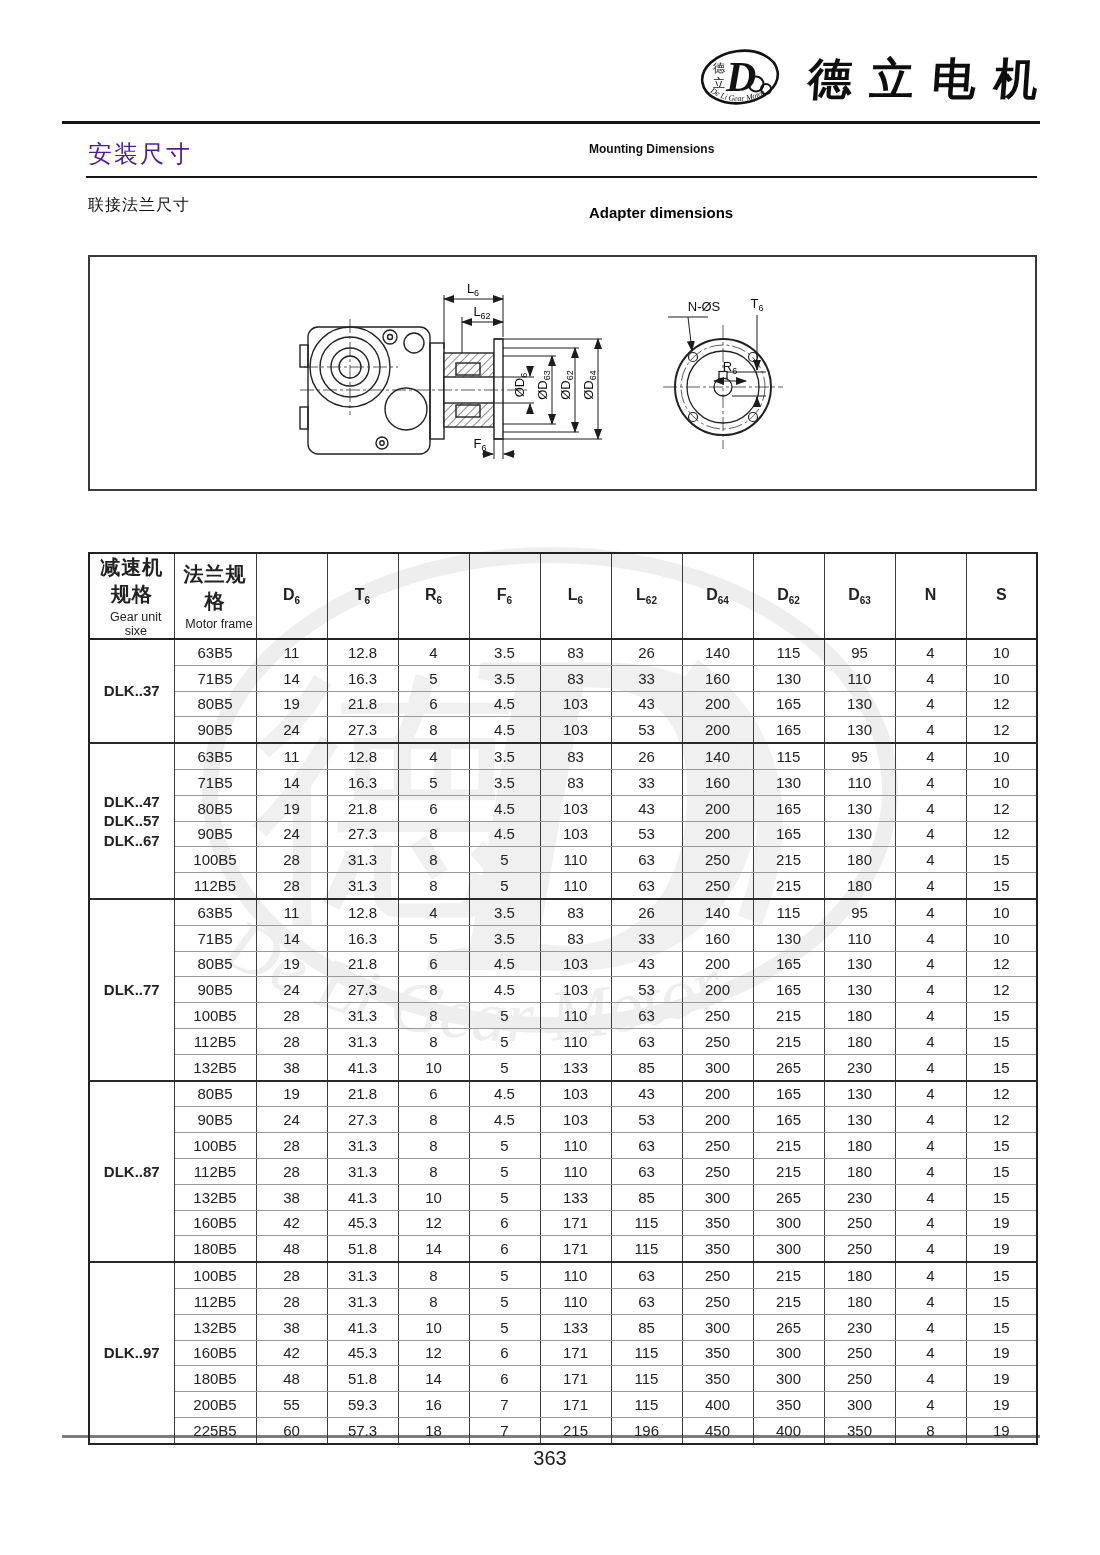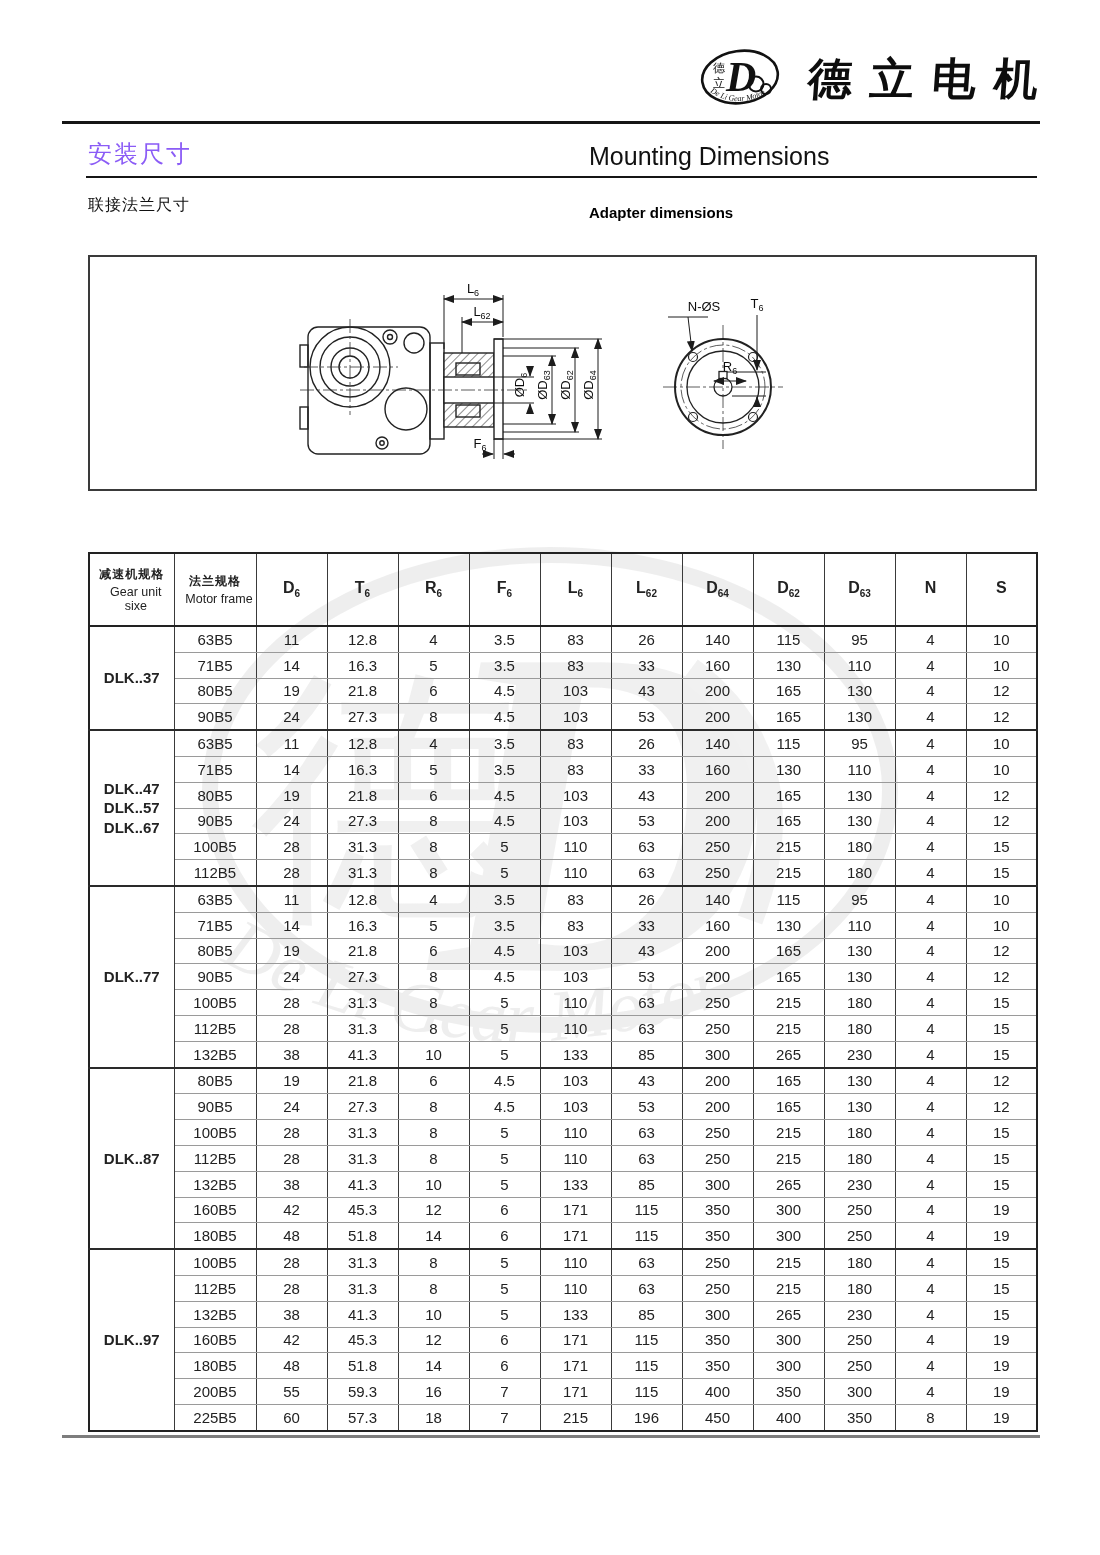--- a/index.html
+++ b/index.html
@@ -5,22 +5,22 @@
   html,body{margin:0;padding:0;background:#fff;}
   .page{position:relative;width:1100px;height:1555px;background:#fff;overflow:hidden;
         font-family:"Liberation Sans",sans-serif;color:#1a1a1a;}
 
   
   .brand{position:absolute;top:46px;left:698px;display:flex;align-items:center;gap:20px;}
   .brand-text{font-family:"Liberation Serif",serif;font-weight:bold;font-size:44px;
               letter-spacing:18px;color:#0d0d0d;transform:skewX(-4deg);white-space:nowrap;}
 
   .rule-top{position:absolute;left:62px;top:121px;width:978px;height:3px;background:#151515;}
-  .title-cn{position:absolute;left:88px;top:138px;font-size:24px;color:#8b5cf6;letter-spacing:2px;}
-  .title-en{position:absolute;left:589px;top:142px;font-size:25px;font-weight:normal;color:#111;}
+  .title-cn{position:absolute;left:88px;top:138px;font-size:24px;color:#4c1d95;letter-spacing:2px;}
+  .title-en{position:absolute;left:589px;top:142px;font-size:12px;font-weight:bold;color:#111;}
   .rule-2{position:absolute;left:86px;top:176px;width:951px;height:2px;background:#151515;}
   .sub-cn{position:absolute;left:88px;top:195px;font-size:16px;color:#111;letter-spacing:1px;}
   .sub-en{position:absolute;left:589px;top:204px;font-size:15px;font-weight:bold;color:#000000;}
 
   
   .draw-box{position:absolute;left:88px;top:255px;width:949px;height:236px;
             border:2px solid #3a3a3a;box-sizing:border-box;background:#fff;}
   .draw-box svg.draw{position:absolute;left:0;top:0;}
   .dim-label{position:absolute;font-size:13px;color:#0c0c0c;white-space:nowrap;
              transform:translate(-50%,-50%);background:transparent;line-height:1;}
@@ -30,21 +30,21 @@
   
   .watermark{position:absolute;left:130px;top:540px;width:850px;height:600px;z-index:0;pointer-events:none;}
 
   
   .table-wrap{position:absolute;left:88px;top:552px;z-index:1;}
   table.dims{border-collapse:collapse;width:949px;table-layout:fixed;background:transparent;
              border:2px solid #222;}
   table.dims th,table.dims td{border-left:1px solid #3a3a3a;border-right:1px solid #3a3a3a;
              text-align:center;vertical-align:middle;padding:0;background:transparent;color:#222;}
   table.dims thead th{height:71px;border-bottom:2px solid #222;}
-  .h-zh{font-size:12px;font-weight:bold;letter-spacing:1px;}
+  .h-zh{font-size:20px;font-weight:bold;letter-spacing:1px;}
   .h-en{font-size:12.5px;font-weight:normal;margin-top:2px;padding-left:8px;}
   .h-sym{font-size:16px;font-weight:bold;}
   table.dims thead sub{font-size:10px;font-weight:bold;}
   table.dims tbody td,table.dims tbody th{height:24.8px;font-size:15px;
              border-top:1px solid #9a9a9a;border-bottom:1px solid #9a9a9a;}
   table.dims tr.group-start td,table.dims tr.group-start th{border-top:2px solid #2a2a2a;}
   .group-cell{font-weight:bold;font-size:15.5px;line-height:1.3;margin-left:33px;}
 
   
   .footer-rule{position:absolute;left:62px;top:1435px;width:978px;height:3px;background:#7d7d7d;}
@@ -689,13 +689,14 @@
             <td>400</td>
             <td>350</td>
             <td>8</td>
             <td>19</td>
           </tr>
         </tbody>
     </table>
   </div>
 
   <div class="footer-rule"></div>
+  <div class="page-num">363</div>
 </div>
 
 </body></html>

